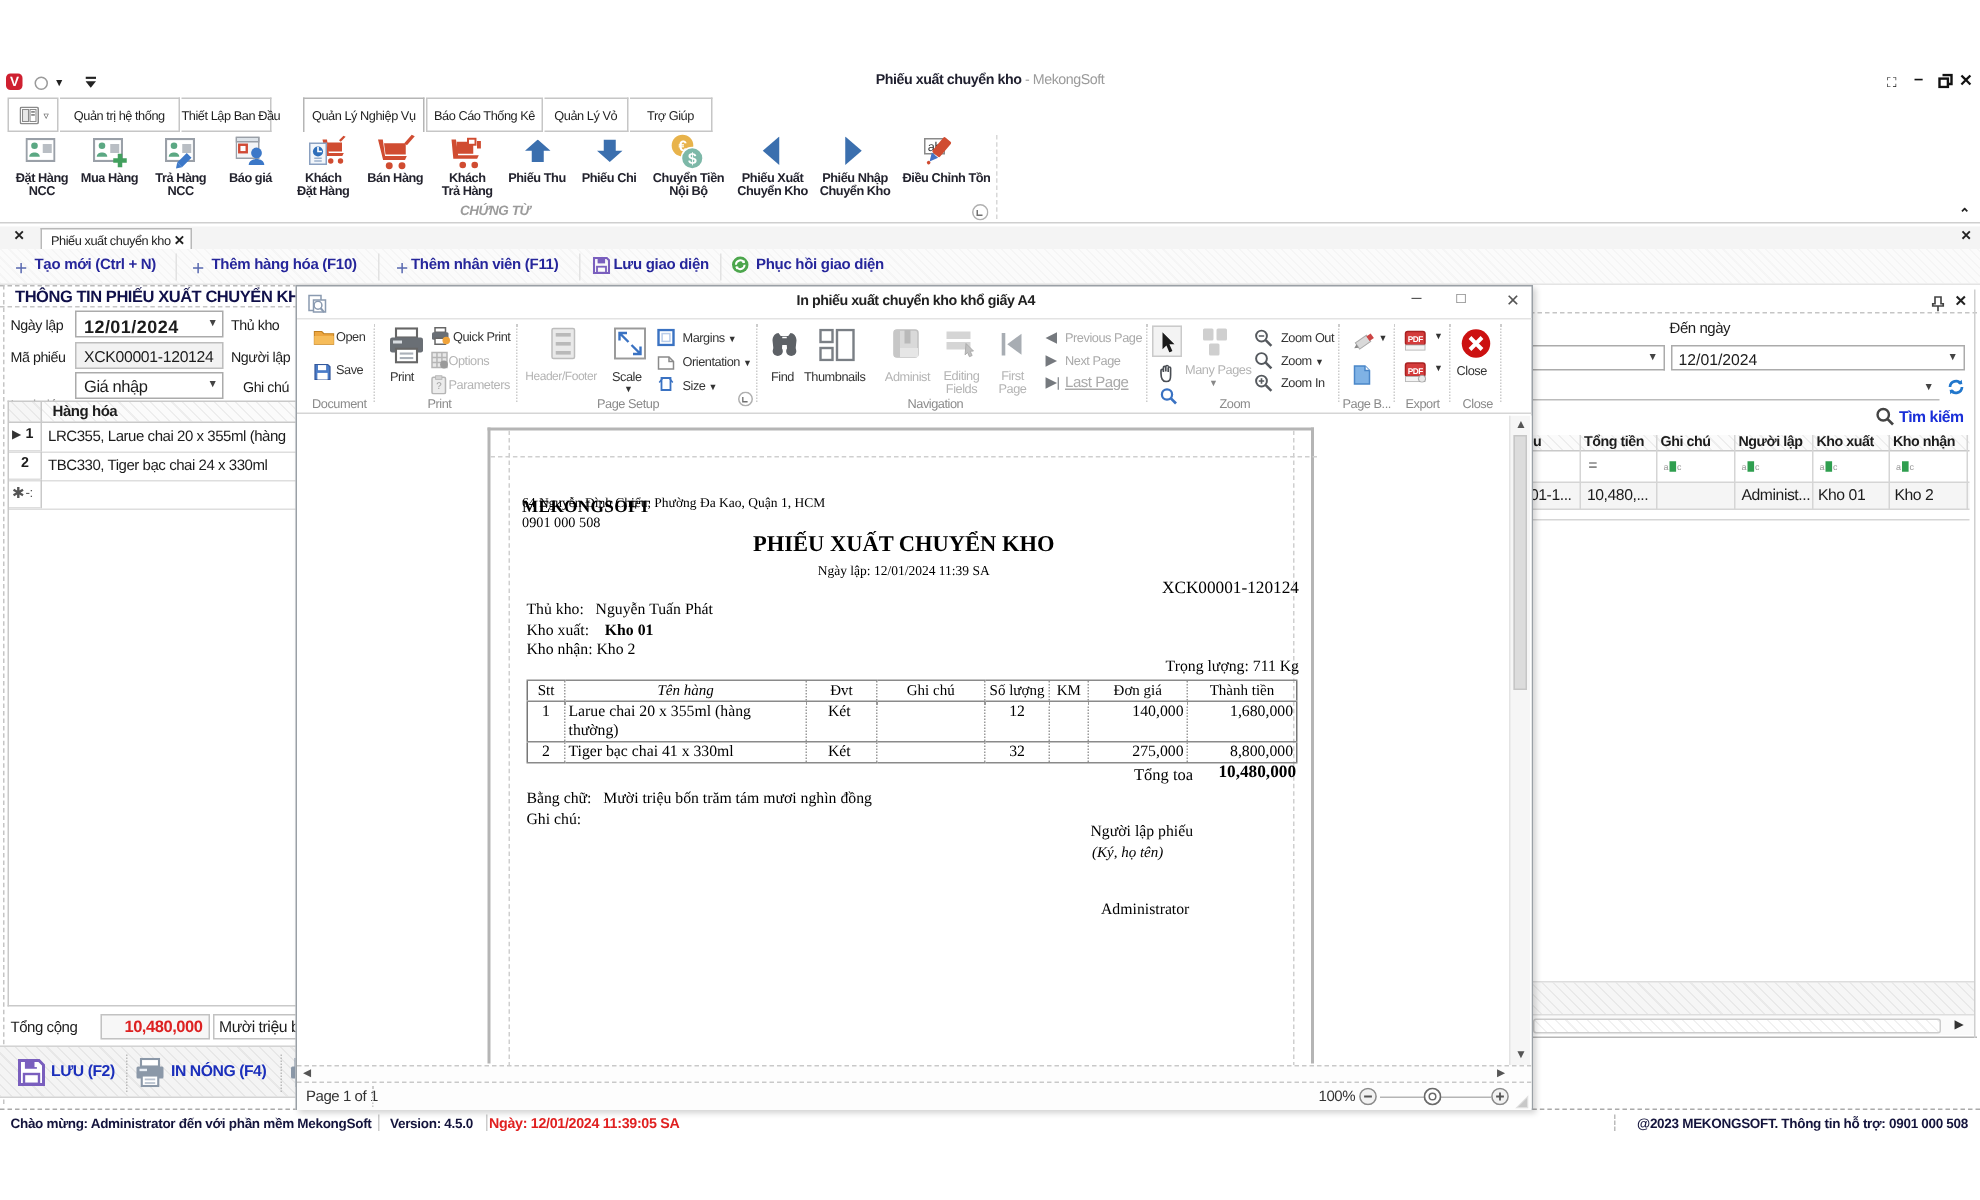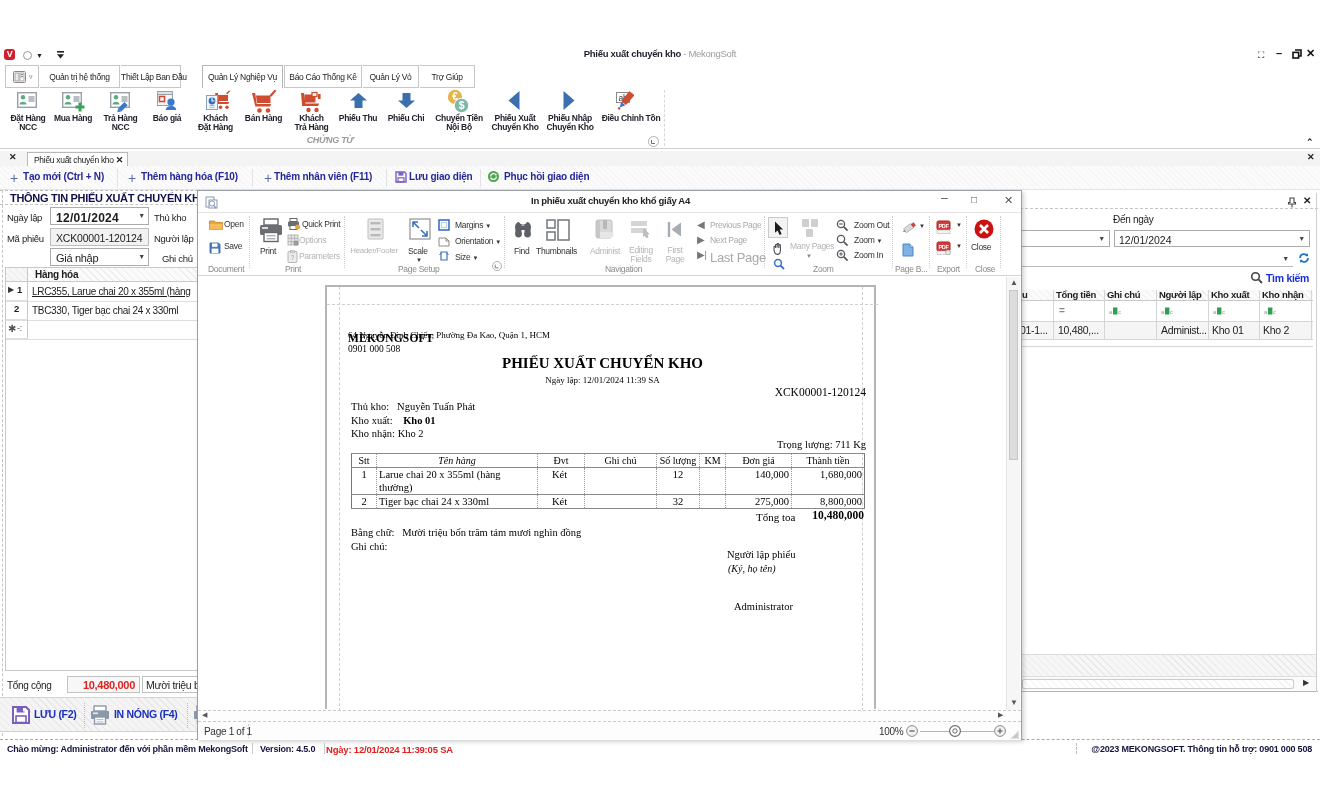--- a/index.html
+++ b/index.html
@@ -235,21 +235,21 @@
     <div class="abs" style="left:162px;top:63px;">Ghi chú</div>
 
     <div class="abs" style="left:5px;top:77px;width:1015px;height:404px;border:1px solid #c9c9c9;border-right:none;background:#fff;">
       <div class="abs hatch" style="left:0;top:0;width:22px;height:14px;border-right:1px solid #c9c9c9;border-bottom:1px solid #c9c9c9;background-color:#f6f6f6;"></div>
       <div class="abs hatch" style="left:22px;top:0;width:993px;height:14px;border-bottom:1px solid #c9c9c9;background-color:#fbfbfb;"></div>
       <div class="abs" style="left:29px;top:1px;font-weight:bold;font-size:10px;">Hàng hóa</div>
       <div class="abs" style="left:0;top:14px;width:22px;height:19px;border-right:1px solid #c9c9c9;border-bottom:1px solid #dedede;">
           <span class="abs" style="left:2px;top:3px;font-size:8px;color:#333;">▶</span>
           <b class="abs" style="left:11px;top:2px;">1</b>
         </div>
-      <div class="abs" style="left:26px;top:18px;font-size:10px;text-decoration:underline;">LRC355, Larue chai 20 x 355ml (hàng</div>
+      <div class="abs" style="left:26px;top:18px;font-size:10px;">LRC355, Larue chai 20 x 355ml (hàng</div>
       <div class="abs" style="left:0;top:33px;width:1015px;border-top:1px solid #dedede;"></div>
       <div class="abs" style="left:0;top:33px;width:22px;height:19px;border-right:1px solid #c9c9c9;border-bottom:1px solid #dedede;">
           <b class="abs" style="left:8px;top:2px;">2</b>
         </div>
       <div class="abs" style="left:26px;top:37px;font-size:10px;">TBC330, Tiger bạc chai 24 x 330ml</div>
       <div class="abs" style="left:0;top:52px;width:1015px;border-top:1px solid #dedede;"></div>
       <div class="abs" style="left:0;top:52px;width:22px;height:19px;border-right:1px solid #c9c9c9;border-bottom:1px solid #dedede;">
           <span class="abs" style="left:2px;top:3px;font-size:10px;color:#555;">✱</span>
           <span class="abs" style="left:11px;top:3px;font-size:9px;color:#555;">-:</span>
         </div>
@@ -510,21 +510,21 @@
       <svg class="abs" style="left:468px;top:8px;" width="17" height="17" viewBox="0 0 17 17">
           <path d="M3 1 v15" stroke="#a8adb3" stroke-width="2.4"></path>
           <path d="M15 1.5 V15.5 L5.5 8.5Z" fill="#a8adb3"></path>
         </svg>
       <div class="abs" style="left:458px;top:33px;width:38px;text-align:center;font-size:8.5px;color:#b4b4b4;line-height:9px;">First<br>Page</div>
       <span class="abs" style="left:499px;top:6px;color:#75797e;font-size:10px;">◀</span>
         <span class="abs" style="left:512px;top:7px;font-size:8.5px;color:#a9a9a9;">Previous Page</span>
       <span class="abs" style="left:499px;top:21px;color:#75797e;font-size:10px;">▶</span>
         <span class="abs" style="left:512px;top:22px;font-size:8.5px;color:#a9a9a9;">Next Page</span>
       <span class="abs" style="left:499px;top:36px;color:#75797e;font-size:10px;">▶<span style="font-size:9px;">|</span></span>
-        <span class="abs" style="left:512px;top:37px;font-size:13px;color:#a9a9a9;">Last Page</span>
+        <span class="abs" style="left:512px;top:37px;font-size:10px;color:#a9a9a9;text-decoration:underline;">Last Page</span>
       <div class="abs" style="left:566px;top:3px;height:52px;border-left:1px dotted #ccc;"></div>
 
       <div class="abs" style="left:570px;top:4px;width:20px;height:21px;background:#f3f3f3;border:1px solid #cacaca;">
           <svg class="abs" style="left:5px;top:3px;" width="10" height="14" viewBox="0 0 10 14">
             <path d="M1 0.5 L9 8.5 H5.6 L7.6 13 l-2 1 -2-4.6 L1 11.8Z" fill="#1b1b1b"></path>
           </svg>
         </div>
       <svg class="abs" style="left:574px;top:29px;" width="13" height="13" viewBox="0 0 13 13">
           <path d="M2 7 V5 c0-1 1.6-1 1.6 0 M3.6 6 V3 c0-1 1.6-1 1.6 0 M5.2 5.6 V2.4 c0-1 1.6-1 1.6 0 M6.8 6 V3.4 c0-1 1.6-1 1.6 0 V8 M2 7 c0 3 1 5.4 3.4 5.4 2.6 0 3-1.4 3-4.4" fill="none" stroke="#4a4e54" stroke-width="1.1"></path>
         </svg>
@@ -640,21 +640,21 @@
                 <td class="tl">Larue chai 20 x 355ml (hàng thường)</td>
                 <td class="tl" style="padding-left:14px;">Két</td>
                 <td></td>
                 <td class="tc">12</td>
                 <td></td>
                 <td class="tr">140,000</td>
                 <td class="tr">1,680,000</td>
           </tr>
           <tr style="height:14px;">
             <td class="tc">2</td>
-                <td class="tl">Tiger bạc chai 24 x 330ml</td>
+                <td class="tl">Tiger bạc chai 41 x 330ml</td>
                 <td class="tl" style="padding-left:14px;">Két</td>
                 <td></td>
                 <td class="tc">32</td>
                 <td></td>
                 <td class="tr">275,000</td>
                 <td class="tr">8,800,000</td>
           </tr>
         </tbody>
           </table>
         <div class="abs" style="left:429px;top:224px;font-size:11px;">Tổng toa</div>

